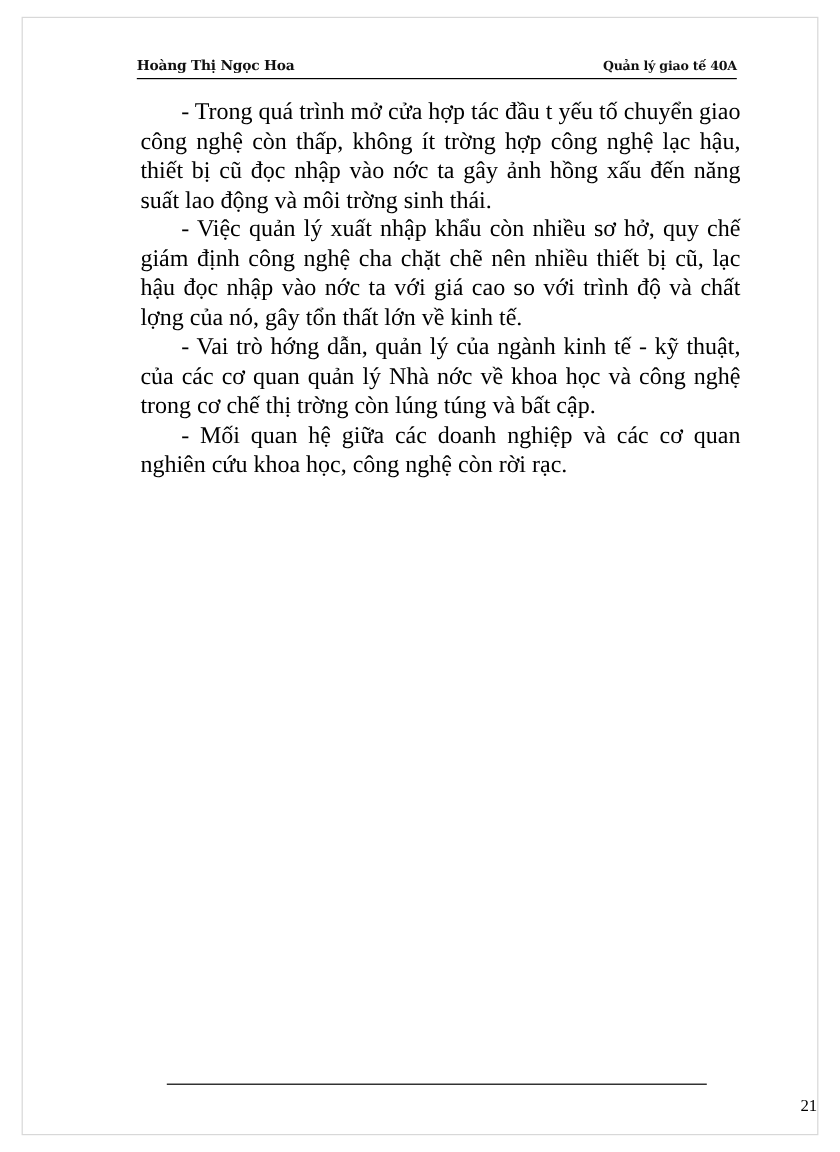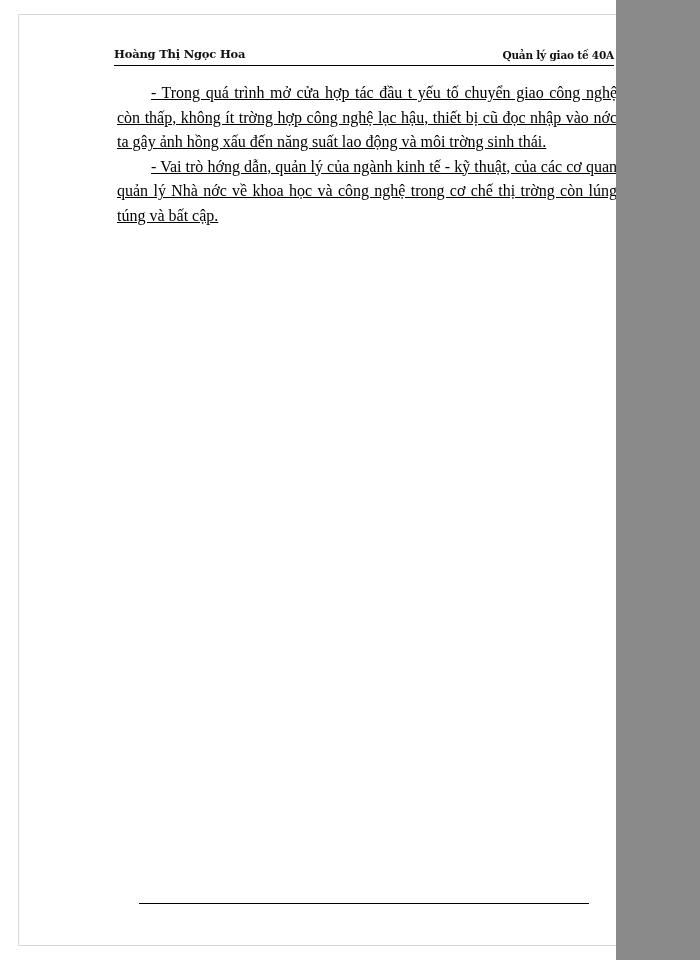--- a/index.html
+++ b/index.html
@@ -2,21 +2,21 @@
 <html><head>
 <meta charset="utf-8">
 <style>
   html, body {
     margin: 0;
     padding: 0;
     background: #8a8a8a;
   }
   .page {
     position: relative;
-    width: 616px;
+    width: 700px;
     height: 960px;
     background: #ffffff;
     box-sizing: border-box;
     overflow: hidden;
     font-family: "Liberation Serif", serif;
     color: #000000;
   }
   .sheet {
     position: absolute;
     left: 18px;
@@ -50,25 +50,24 @@
     top: 50px;
     width: 500px;
     height: 1px;
     background: #000;
   }
   .body-text {
     position: absolute;
     left: 98px;
     top: 66px;
     width: 500px;
-    font-size: 16px;
+    font-size: 20px;
     line-height: 24.5px;
     text-align: justify;
     text-justify: inter-word;
-    text-decoration: underline;
   }
   .body-text p {
     margin: 0;
     text-indent: 34px;
   }
   .footer-rule {
     position: absolute;
     left: 120px;
     top: 888px;
     width: 450px;
@@ -92,20 +91,22 @@
   <div class="sheet">
 
     <div class="header">
       <span class="header-left">Hoàng Thị Ngọc Hoa</span>
       <span class="header-right">Quản lý giao tế 40A</span>
     </div>
     <div class="header-rule"></div>
 
     <div class="body-text">
       <p>- Trong quá trình mở cửa hợp tác đầu t   yếu tố chuyển giao công nghệ còn thấp, không ít trờng   hợp công nghệ lạc hậu, thiết bị cũ đọc   nhập vào nớc   ta gây ảnh hồng   xấu đến năng suất lao động và môi trờng   sinh thái.</p>
+      <p>- Việc quản lý xuất nhập khẩu còn nhiều sơ hở, quy chế giám định công nghệ cha   chặt chẽ nên nhiều thiết bị cũ, lạc hậu đọc   nhập vào nớc ta với giá cao so với trình độ và chất lợng   của nó, gây tổn thất lớn về kinh tế.</p>
       <p>- Vai trò hớng   dẫn, quản lý của ngành kinh tế - kỹ thuật, của các cơ quan quản lý  Nhà nớc   về khoa học và công nghệ trong cơ chế thị trờng   còn lúng túng và bất cập.</p>
+      <p>- Mối quan hệ giữa các doanh nghiệp và các cơ quan nghiên cứu khoa học, công nghệ còn rời rạc.</p>
     </div>
 
     <div class="footer-rule"></div>
     <div class="page-number">21</div>
 
   </div>
 </div>
 
 </body></html>

